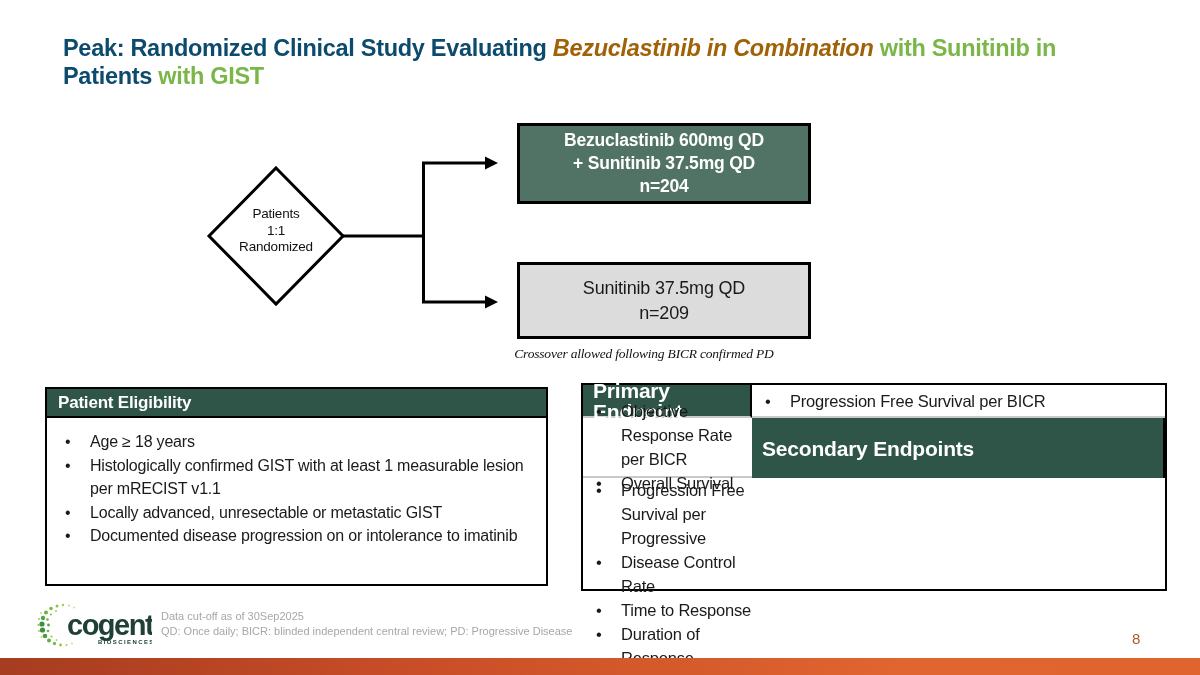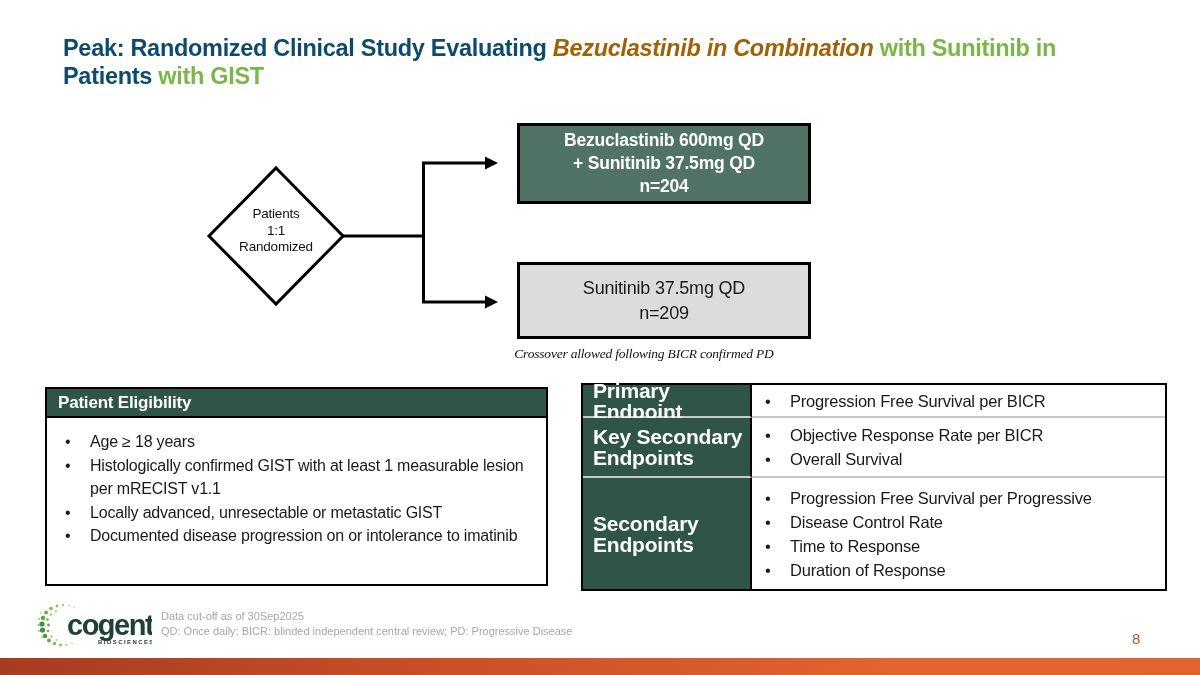--- a/index.html
+++ b/index.html
@@ -101,21 +101,20 @@
   </div>
 
   <div class="panel-end">
     <div class="end-label rb">Primary Endpoint</div>
     <div class="end-cell rb">
       <ul class="blist">
         <li>Progression Free Survival per BICR</li>
       </ul>
     </div>
 
-    <div class="end-label rb">Key Secondary Endpoints</div>
     <div class="end-cell rb">
       <ul class="blist">
         <li>Objective Response Rate per BICR</li>
         <li>Overall Survival</li>
       </ul>
     </div>
 
     <div class="end-label">Secondary Endpoints</div>
     <div class="end-cell">
       <ul class="blist">

